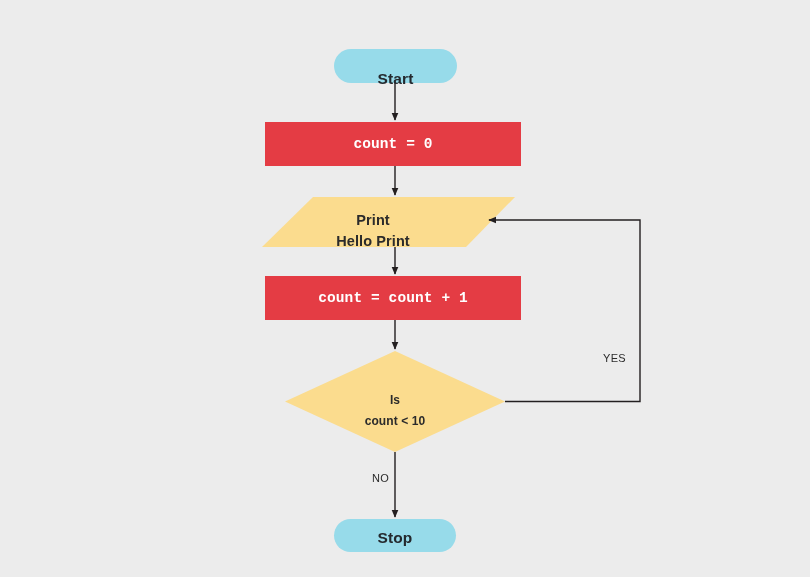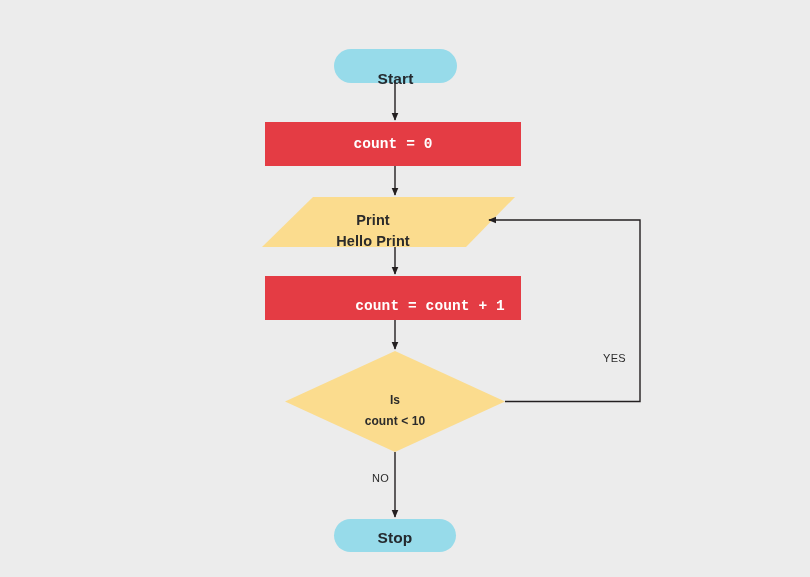--- a/index.html
+++ b/index.html
@@ -116,21 +116,21 @@
 
   <div class="node-label label-process" style="left:265px; top:122px; width:256px; height:44px;">
     <span>count = 0</span>
   </div>
 
   <div class="node-label label-io" style="left:273px; top:197px; width:200px; height:68px;">
     <span>Print</span>
     <span>Hello Print</span>
   </div>
 
-  <div class="node-label label-process" style="left:265px; top:284px; width:256px; height:44px;margin-left:37px;">
+  <div class="node-label label-process" style="left:265px; top:276px; width:256px; height:44px;">
     <span>count = count + 1</span>
   </div>
 
   <div class="node-label label-decision" style="left:285px; top:360px; width:220px; height:101px;">
     <span>Is</span>
     <span>count &lt; 10</span>
   </div>
 
   <div class="node-label label-terminator" style="left:334px; top:519px; width:122px; height:37px;">
     <span>Stop</span>

